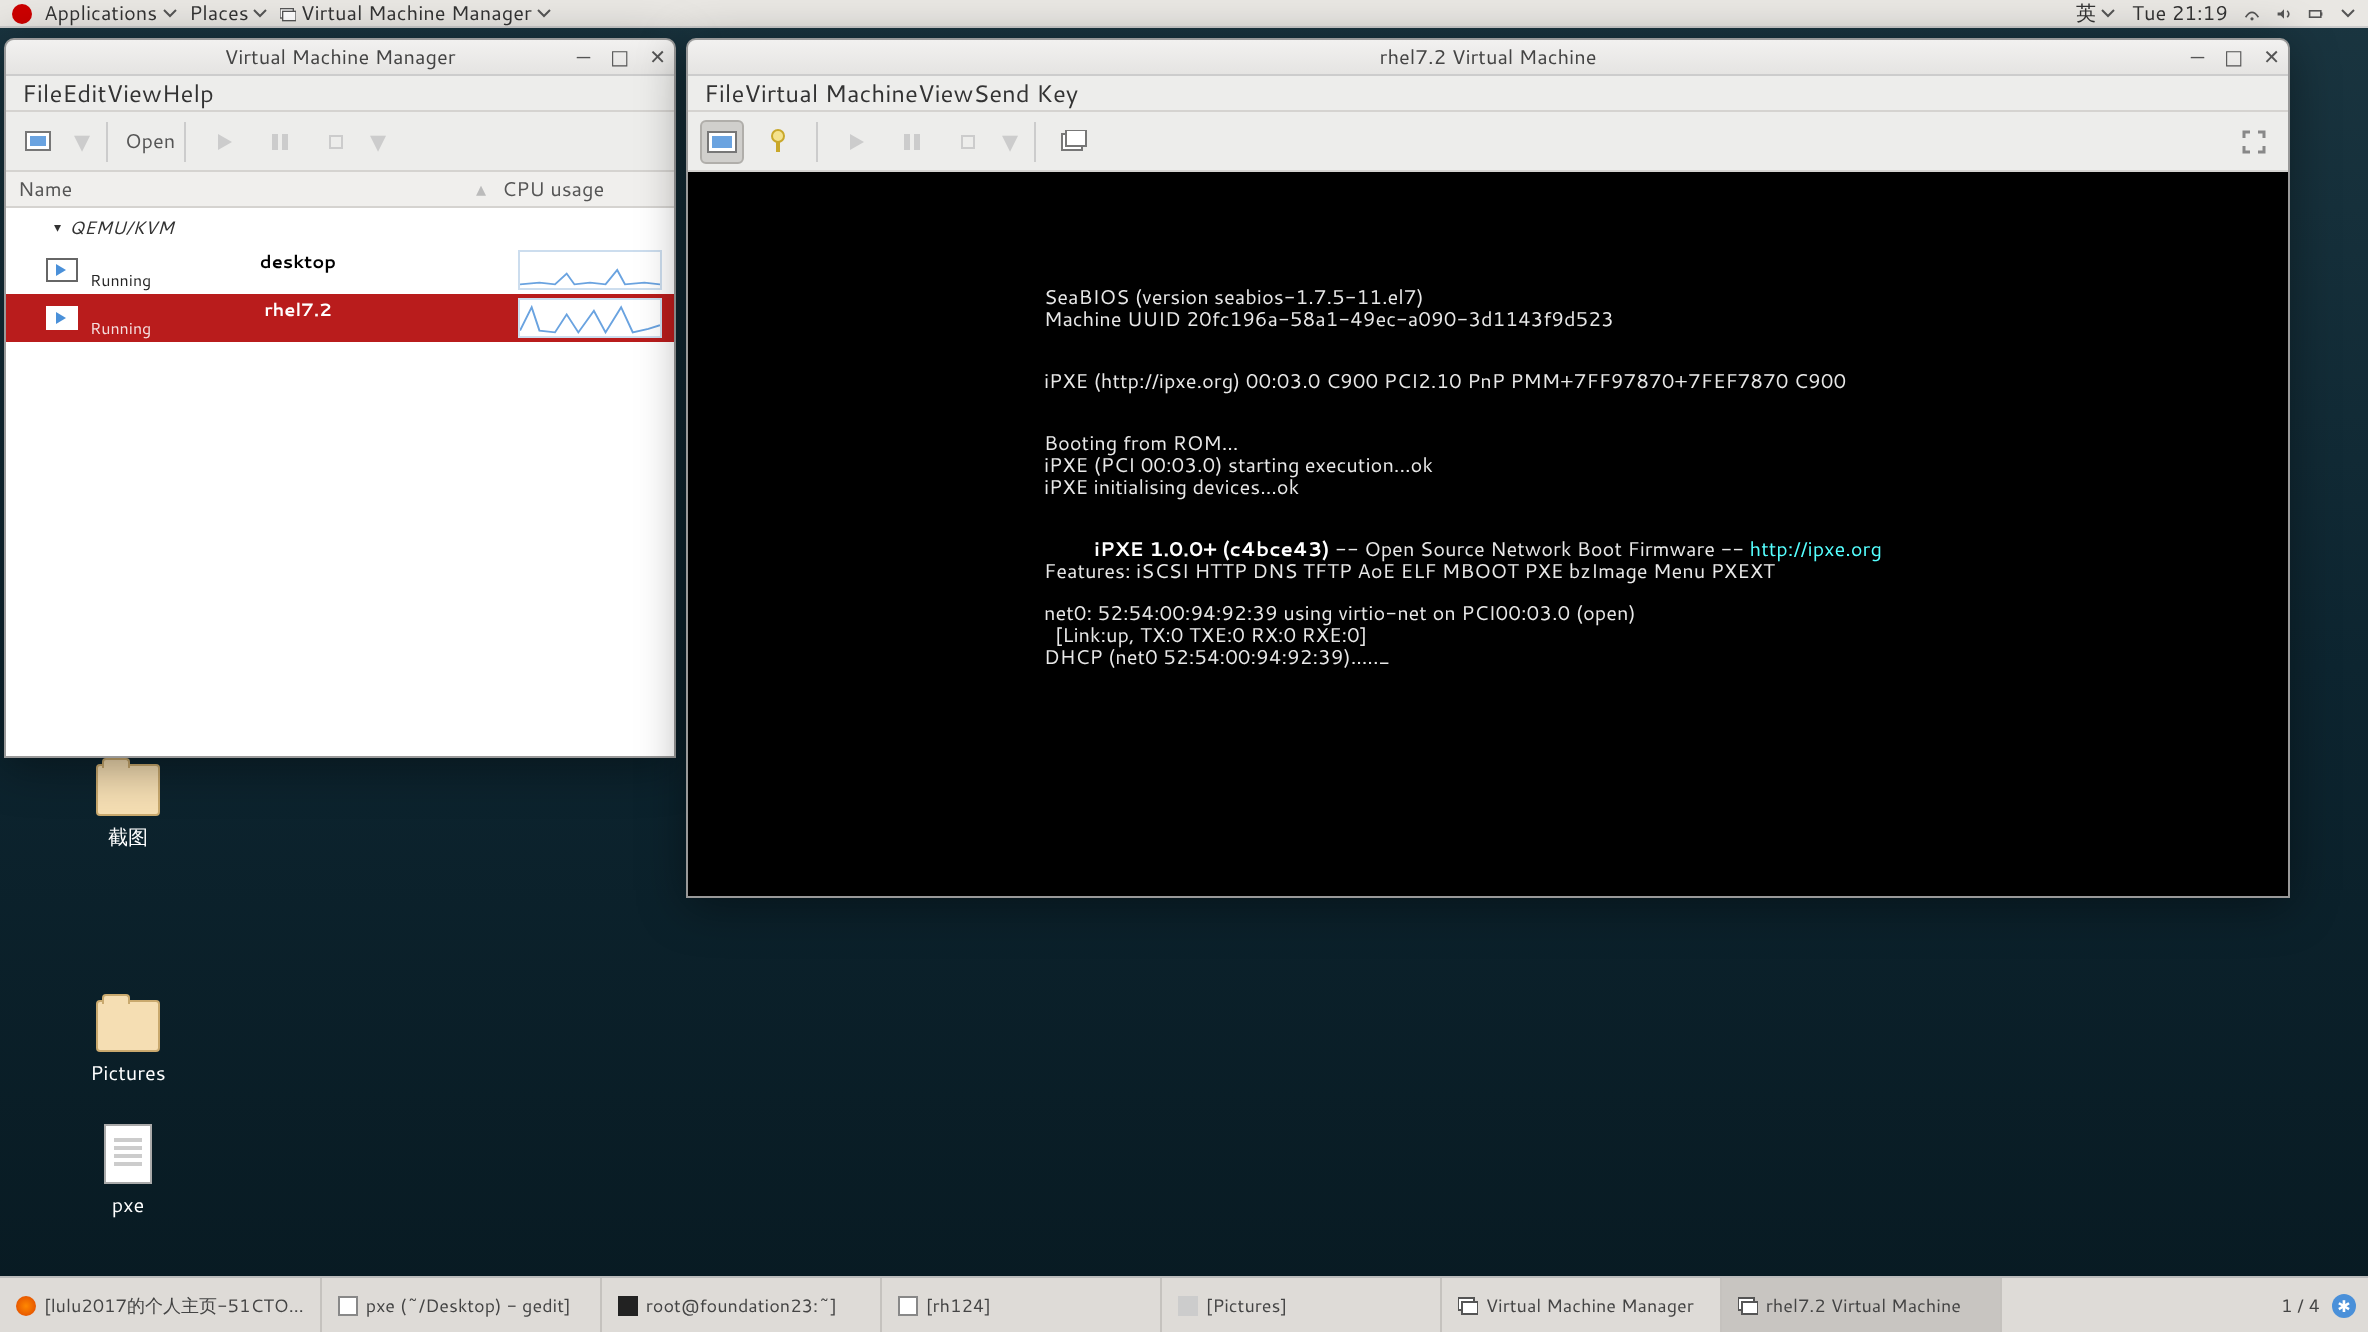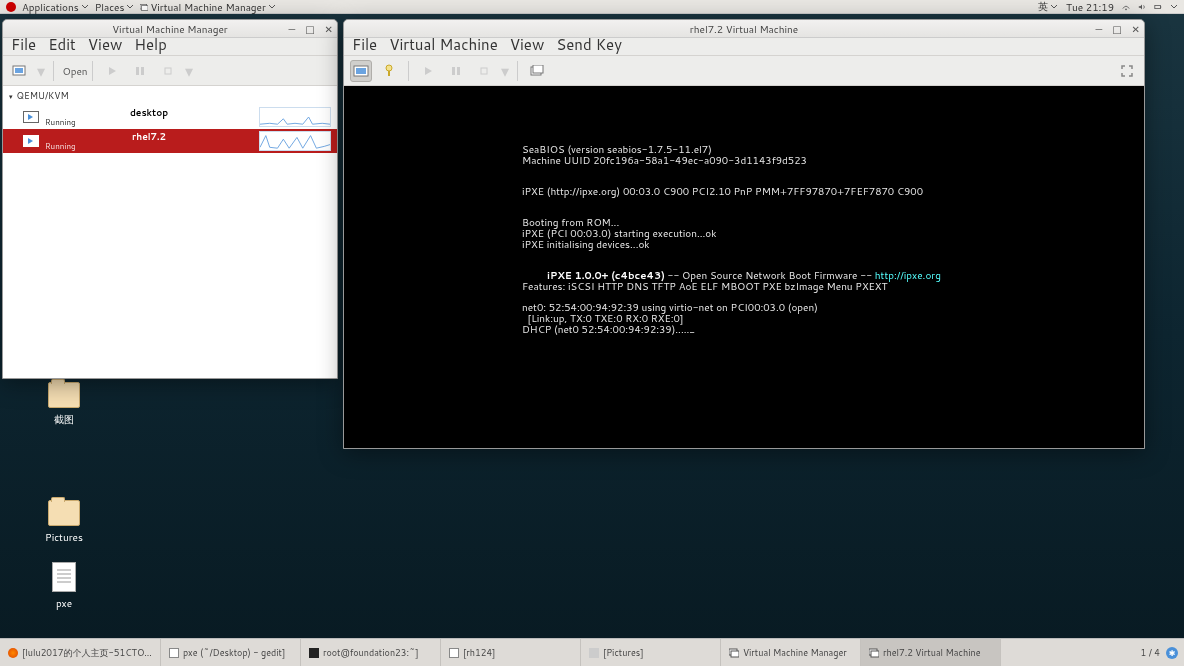--- a/index.html
+++ b/index.html
@@ -18,36 +18,36 @@
 .desktop-icon .folder { width: 32px; height: 26px; background: #f5deb3; border: 1px solid #c9a96e; border-radius: 2px 2px 2px 2px; margin: 0 auto 4px; position: relative; }
 .desktop-icon .folder::before { content: ""; position: absolute; top: -4px; left: 2px; width: 12px; height: 4px; background: #f5deb3; border: 1px solid #c9a96e; border-bottom: none; border-radius: 2px 2px 0 0; }
 .desktop-icon .file { width: 24px; height: 30px; background: #fff; border: 1px solid #aaa; margin: 0 auto 4px; position: relative; }
 .desktop-icon .file::before { content: ""; position: absolute; top: 6px; left: 4px; right: 4px; height: 2px; background: #ccc; box-shadow: 0 4px #ccc, 0 8px #ccc, 0 12px #ccc; }
 
 
 .window { position: absolute; background: #ededeb; border: 1px solid #999; border-radius: 5px 5px 0 0; box-shadow: 0 4px 24px rgba(0,0,0,0.4); display: flex; flex-direction: column; }
 .titlebar { height: 18px; background: linear-gradient(#f2f1f0, #e5e4e2); border-bottom: 1px solid #ccc; display: flex; align-items: center; justify-content: center; font-size: 10px; color: #444; position: relative; border-radius: 5px 5px 0 0; }
 .titlebar .controls { position: absolute; right: 4px; display: flex; gap: 10px; }
 .titlebar .controls span { font-size: 10px; color: #555; cursor: pointer; line-height: 1; }
-.menubar { height: 18px; display: flex; align-items: flex-end; gap: 12px; padding: 0 8px; font-size: 15px; color: #333; border-bottom: 1px solid #d5d3d0; }
+.menubar { height: 18px; display: flex; align-items: flex-end; padding: 0 8px; font-size: 12px; color: #333; border-bottom: 1px solid #d5d3d0; }
 .menubar span { cursor: pointer; }
 .toolbar { height: 30px; display: flex; align-items: center; gap: 6px; padding: 0 6px; border-bottom: 1px solid #d5d3d0; background: #ededeb; }
 .toolbar .btn { width: 22px; height: 22px; display: flex; align-items: center; justify-content: center; border: 1px solid transparent; border-radius: 3px; color: #555; cursor: pointer; }
 .toolbar .btn.pressed { background: #d0cfcc; border-color: #b0aeaa; }
 .toolbar .btn.disabled { color: #bbb; }
 .toolbar .sep { width: 1px; height: 20px; background: #ccc; margin: 0 2px; }
 .toolbar .openbtn { display: flex; align-items: center; gap: 4px; font-size: 10px; padding: 0 4px; }
 
 
 .vmm { left: 2px; top: 19px; width: 336px; height: 360px; }
 .vmm .listhead { height: 18px; display: flex; align-items: center; font-size: 10px; color: #555; border-bottom: 1px solid #d5d3d0; background: #f0efed; padding: 0 6px; }
 .vmm .listhead .c1 { flex: 1; }
 .vmm .listhead .c2 { width: 80px; }
 .vmm .body { flex: 1; background: #fff; overflow: hidden; }
-.vmm .grouprow { font-size: 9px; color: #333; padding: 3px 6px; display: flex; align-items: center; gap: 4px; }
+.vmm .grouprow { font-size: 9px; color: #333; padding: 3px 24px; display: flex; align-items: center; gap: 4px; font-style: italic; }
 .vmm .grouprow::before { content: "▾"; font-size: 7px; }
 .vmm .vmrow { display: flex; align-items: center; height: 24px; padding: 0 6px 0 20px; font-size: 9px; gap: 6px; }
 .vmm .vmrow.selected { background: #b91c1c; color: #fff; }
 .vmm .vmrow .icon { width: 16px; height: 12px; border: 1px solid #666; background: #fff; position: relative; }
 .vmm .vmrow .icon.play::after { content: ""; position: absolute; left: 4px; top: 2px; border-left: 5px solid #4a90d9; border-top: 3px solid transparent; border-bottom: 3px solid transparent; }
 .vmm .vmrow.selected .icon { border-color: #fff; }
 .vmm .vmrow .txt { flex: 1; line-height: 1.1; }
 .vmm .vmrow .txt b { display: block; font-weight: bold; font-size: 9px; text-align: center; }
 .vmm .vmrow .txt i { display: block; font-style: normal; font-size: 8px; opacity: 0.85; }
 .vmm .vmrow .spark { width: 72px; height: 20px; border: 1px solid #cde; background: #fff; }
@@ -179,20 +179,26 @@
           <rect x="6" y="1" width="3" height="8" fill="#ccc"></rect>
         </svg>
       </div>
     <div class="btn disabled">
         <svg width="10" height="10" viewBox="0 0 10 10">
           <rect x="2" y="2" width="6" height="6" fill="none" stroke="#ccc"></rect>
         </svg>
       </div>
     <span style="color:#ccc;">▾</span>
   </div>
+  <div class="listhead">
+    <div class="c1">Name</div>
+    <div style="color:#bbb;">▴</div>
+    <div style="width:8px;"></div>
+    <div class="c2">CPU usage</div>
+  </div>
   <div class="body">
     <div class="grouprow">QEMU/KVM</div>
 
     <div class="vmrow">
       <div class="icon play"></div>
       <div class="txt">
           <b>desktop</b>
           <i>Running</i>
         </div>
       <div class="spark">

